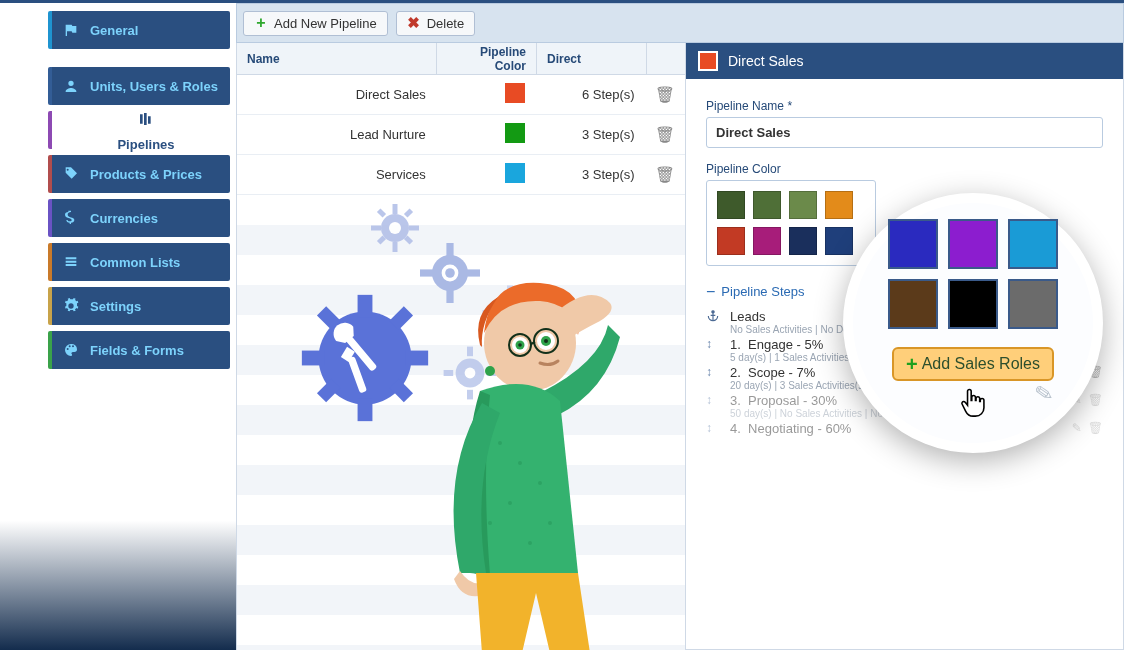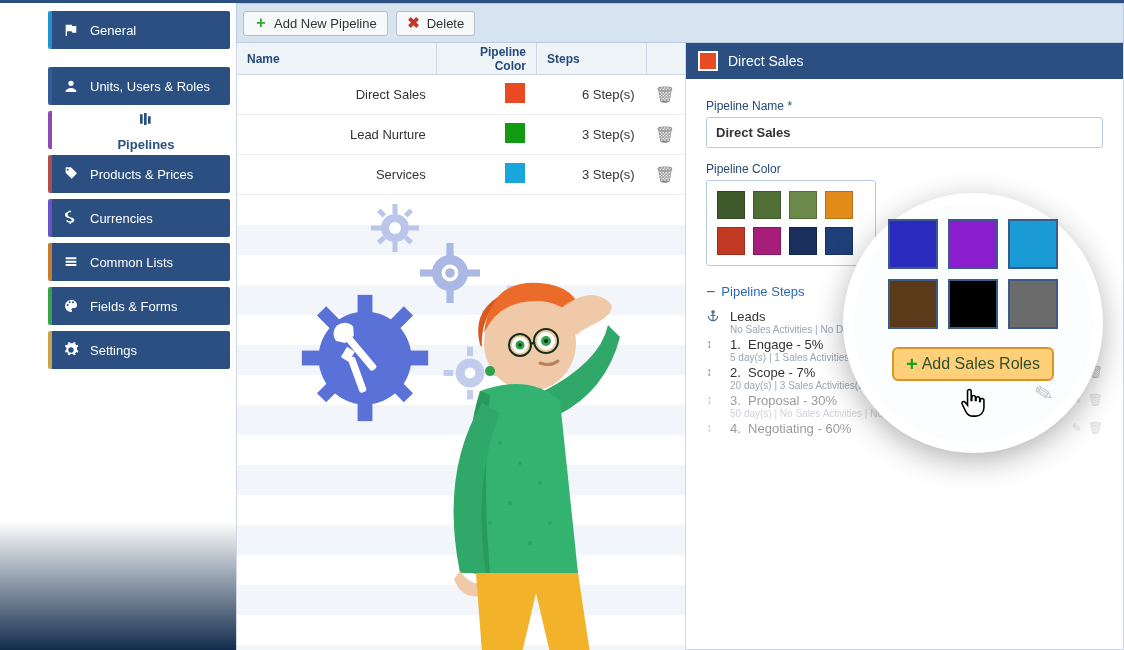--- a/index.html
+++ b/index.html
@@ -10,23 +10,24 @@
     border-top: 3px solid #2a4f80;
     display: flex;
     overflow: hidden;
   }
   .outer-left-gap { width: 48px; }
   .sidebar {
     width: 182px; padding: 8px 0; display: flex; flex-direction: column; gap: 6px;
   }
   .sidebar-item {
     height: 38px; display: flex; align-items: center; gap: 10px;
-    background: #2a4f80; color: #ffffff; font-size: 13px; padding-left: 10px;
+    background: #2a4f80; color: #7dd3fc; font-size: 13px; padding-left: 10px;
     border-left: 4px solid transparent; cursor: pointer;
     border-radius: 2px;
+    font-weight: bold;
   }
   .sidebar-item .icon { width: 18px; display: flex; justify-content: center; align-items: center; }
   .sidebar-item.active { background: #fff; color: #2a4f80; font-weight: bold; }
   .sidebar-item.general  { border-left-color: #1f94d0; }
   .sidebar-item.units    { border-left-color: #335d96; margin-top: 12px; }
   .sidebar-item.pipelines{ border-left-color: #8d4ab3; flex-direction: column; }
   .sidebar-item.currencies{ border-left-color: #6a53c4; }
   .sidebar-item.products { border-left-color: #b14d4d; }
   .sidebar-item.lists    { border-left-color: #c97a2a; }
   .sidebar-item.fields   { border-left-color: #3aa24a; }
@@ -171,35 +172,35 @@
       <span>Currencies</span>
     </div>
     <div class="sidebar-item lists">
       <span class="icon">
         <svg width="16" height="16" viewBox="0 0 24 24" fill="currentColor">
             <path d="M4 5h16v3H4zM4 10h16v3H4zM4 15h16v3H4z"></path>
           </svg>
       </span>
       <span>Common Lists</span>
     </div>
+    <div class="sidebar-item settings">
+      <span class="icon">
+        <svg width="16" height="16" viewBox="0 0 24 24" fill="currentColor">
+            <path d="M12 8a4 4 0 100 8 4 4 0 000-8zm9 4l2 1-1 3-2-1a8 8 0 01-2 2l1 2-3 1-1-2h-4l-1 2-3-1 1-2a8 8 0 01-2-2l-2 1-1-3 2-1v-4l-2-1 1-3 2 1a8 8 0 012-2l-1-2 3-1 1 2h4l1-2 3 1-1 2a8 8 0 012 2l2-1 1 3-2 1v4z"></path>
+          </svg>
+      </span>
+      <span>Settings</span>
+    </div>
     <div class="sidebar-item fields">
       <span class="icon">
         <svg width="16" height="16" viewBox="0 0 24 24" fill="currentColor">
             <path d="M12 3a9 9 0 000 18c2 0 2-2 1-3s0-3 2-3h2a4 4 0 004-4 8 8 0 00-9-8zM7 12a1.5 1.5 0 110-3 1.5 1.5 0 010 3zm3-4a1.5 1.5 0 110-3 1.5 1.5 0 010 3zm5 0a1.5 1.5 0 110-3 1.5 1.5 0 010 3z"></path>
           </svg>
       </span>
       <span>Fields &amp; Forms</span>
-    </div>
-    <div class="sidebar-item settings">
-      <span class="icon">
-        <svg width="16" height="16" viewBox="0 0 24 24" fill="currentColor">
-            <path d="M12 8a4 4 0 100 8 4 4 0 000-8zm9 4l2 1-1 3-2-1a8 8 0 01-2 2l1 2-3 1-1-2h-4l-1 2-3-1 1-2a8 8 0 01-2-2l-2 1-1-3 2-1v-4l-2-1 1-3 2 1a8 8 0 012-2l-1-2 3-1 1 2h4l1-2 3 1-1 2a8 8 0 012 2l2-1 1 3-2 1v4z"></path>
-          </svg>
-      </span>
-      <span>Settings</span>
     </div>
   </div>
 
   <div class="main">
     <div class="toolbar">
       <div class="btn">
         <span class="btn-icon add-icon">+</span>
         <span>Add New Pipeline</span>
       </div>
       <div class="btn">
@@ -207,21 +208,21 @@
         <span>Delete</span>
       </div>
     </div>
 
     <div class="content-row">
 
       <div class="table-panel">
         <div class="thead">
           <div class="col-name">Name</div>
           <div class="col-color">Pipeline Color</div>
-          <div class="col-steps">Steps</div>
+          <div class="col-steps">Direct</div>
           <div class="col-act"></div>
         </div>
 
         <div class="trow">
           <div class="col-name">Direct Sales</div>
           <div class="col-color"><span class="swatch" style="background:#e84b24"></span></div>
           <div class="col-steps">6 Step(s)</div>
           <div class="col-act"><span class="trash">🗑</span></div>
         </div>
         <div class="trow">

